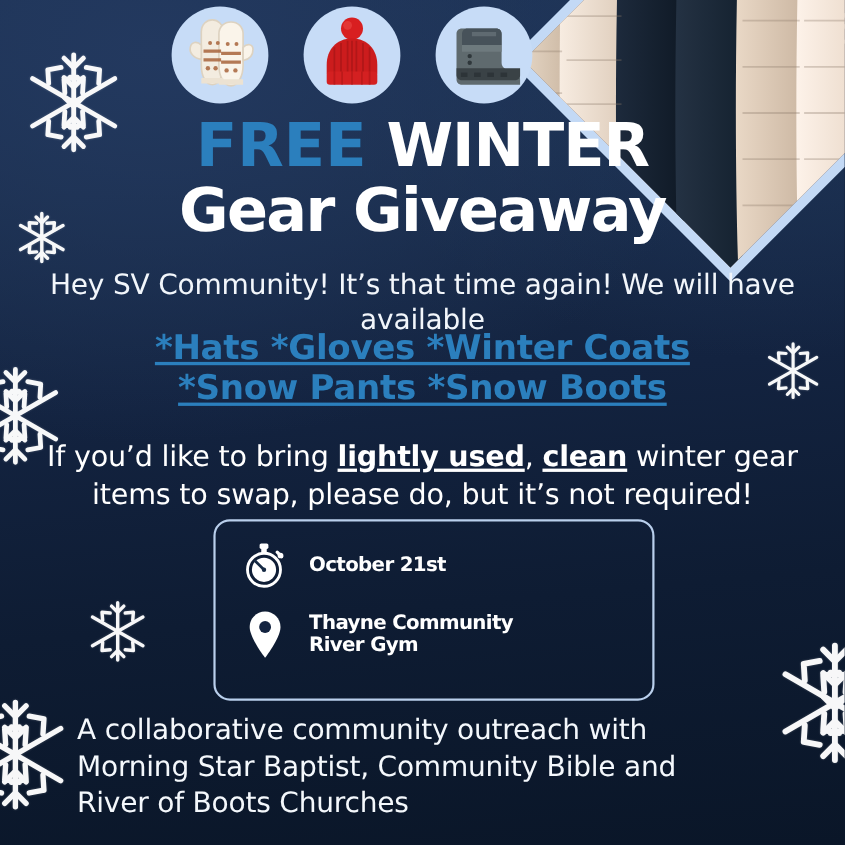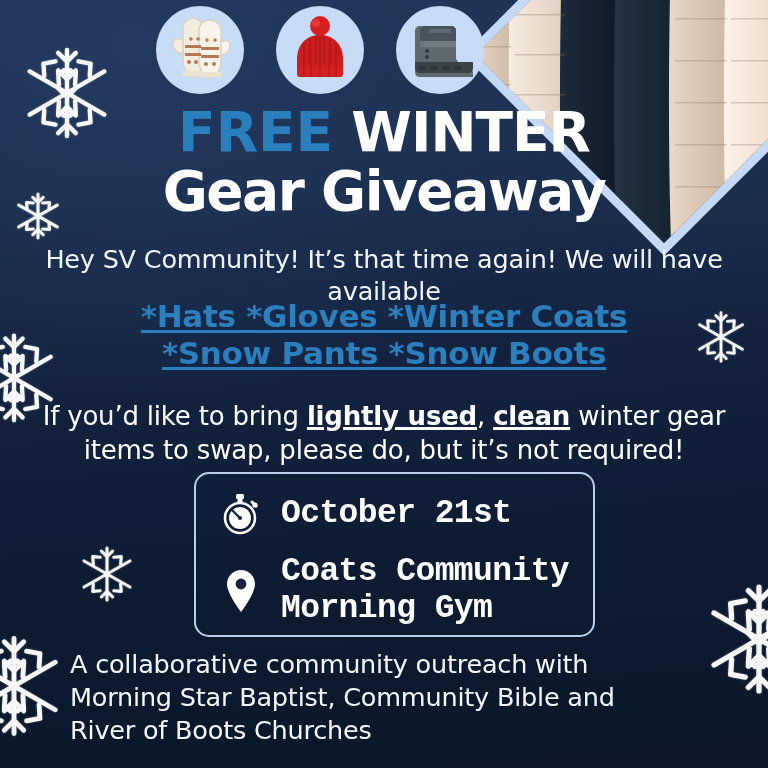--- a/index.html
+++ b/index.html
@@ -73,21 +73,21 @@
   .details{
     position:absolute;left:194px;top:472px;width:401px;height:165px;
     border:2px solid #b9cfec;border-radius:15px;box-sizing:border-box;
     padding:17px 0 0 22px;
   }
   .drow{display:flex;align-items:center;gap:17px;}
   .drow + .drow{margin-top:17px;}
   .dicon{width:46px;height:46px;flex:0 0 46px;display:flex;align-items:center;justify-content:center;}
   .dicon svg{display:block;}
   .dtext{
-    color:#ffffff;font-weight:bold;font-size:33px;line-height:1.11;letter-spacing:-.6px;font-family:Liberation Mono, monospace;
+    color:#ffffff;font-weight:bold;font-size:18px;line-height:1.11;letter-spacing:-.6px;
   }
 
   
   .footer{
     position:absolute;left:70px;right:70px;top:648px;text-align:left;
     color:#f4f8fc;font-size:25.5px;line-height:1.3;letter-spacing:-.2px;
   }
 </style>
 </head>
 <body>
@@ -365,22 +365,22 @@
       </div>
     </div>
     <div class="drow">
       <div class="dicon">
         <svg width="30" height="44" viewBox="0 0 30 44">
           <path d="M15 1C7.3 1 1 7.3 1 15c0 10 14 28 14 28s14-18 14-28C29 7.3 22.7 1 15 1z" fill="#fff"></path>
           <circle cx="15" cy="15" r="5.4" fill="#132340"></circle>
         </svg>
       </div>
       <div class="dtext">
-        <div>Coats Community</div>
-        <div>Morning Gym</div>
+        <div>Thayne Community</div>
+        <div>River Gym</div>
       </div>
     </div>
   </div>
 
   <div class="footer">
     <div>A collaborative community outreach with</div>
     <div>Morning Star Baptist, Community Bible and</div>
     <div>River of Boots Churches</div>
   </div>
 

